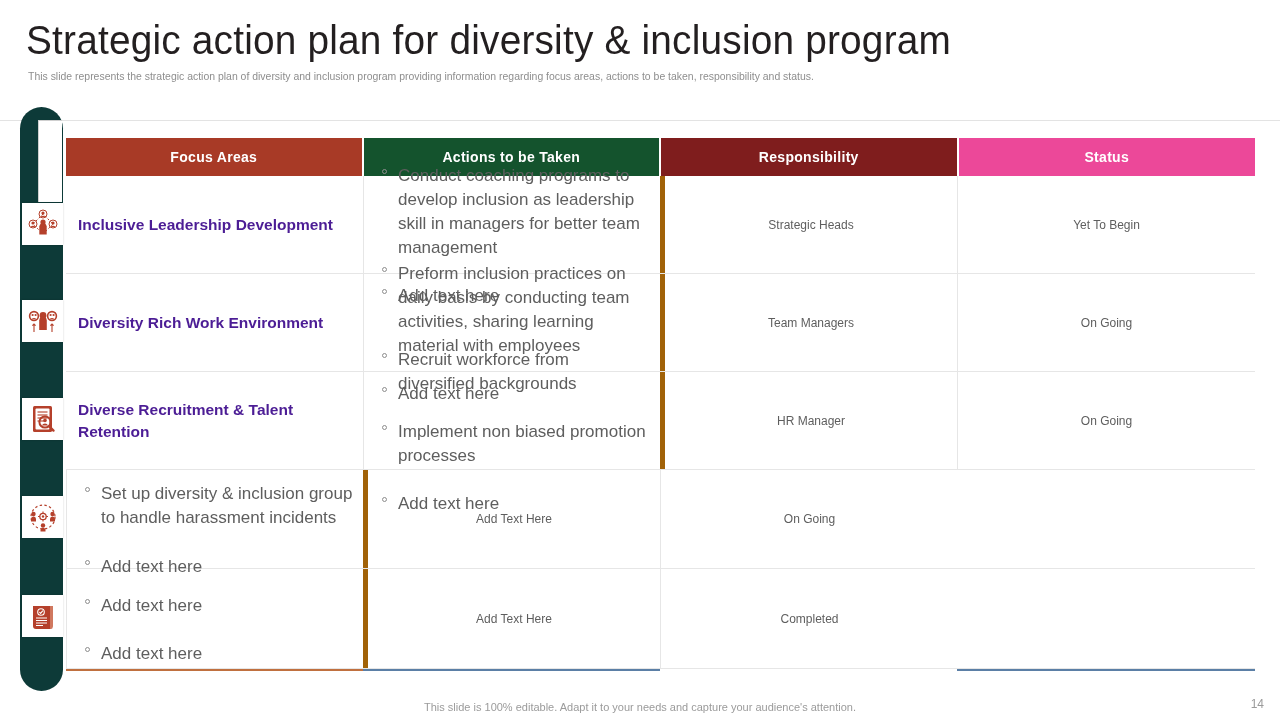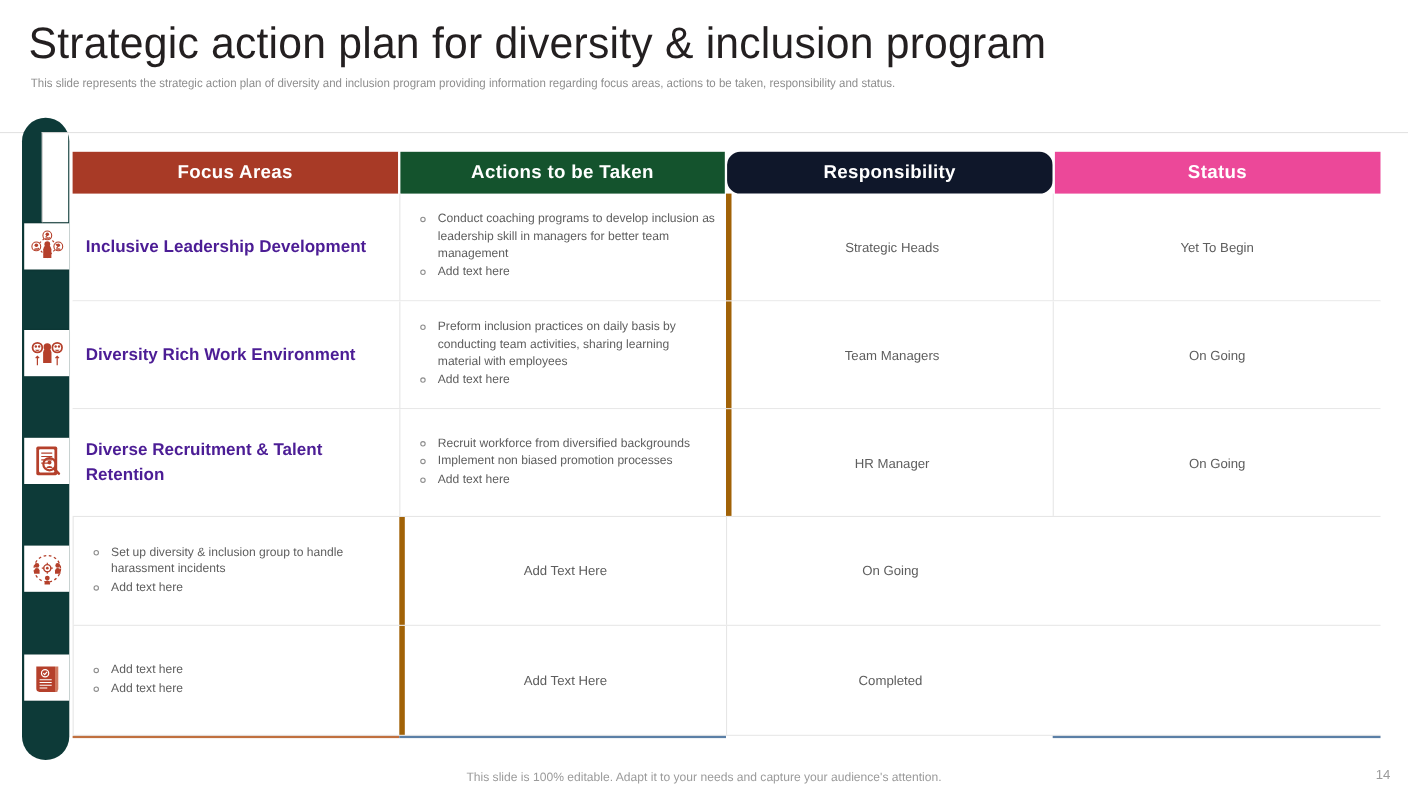--- a/index.html
+++ b/index.html
@@ -93,21 +93,21 @@
   }
   .thead {
     display: flex;
     height: 38px;
   }
   .th {
     display: flex;
     align-items: center;
     justify-content: center;
     color: #ffffff;
-    font-size: 17px;
+    font-size: 14px;
     font-weight: bold;
     letter-spacing: 0.3px;
     box-sizing: border-box;
   }
   .th.c1 { width: 297px; }
   .th.c2 { width: 297px; }
   .th.c3 { width: 297px; }
   .th.c4 { width: 298px; }
   .th-gap { width: 2px; background: #ffffff; }
 
@@ -135,24 +135,25 @@
     line-height: 1.42;
   }
   .action-list {
     margin: 0;
     padding: 0;
     list-style: none;
   }
   .action-list li {
     position: relative;
     padding-left: 18px;
-    font-size: 11px;
+    font-size: 17px;
     color: #5e5e5e;
     line-height: 1.42;
     margin-bottom: 1px;
+    margin-top: 24px;
   }
   .action-list li::before {
     content: "";
     position: absolute;
     left: 2px;
     top: 5px;
     width: 5px;
     height: 5px;
     border: 1px solid #8d8d8d;
     border-radius: 50%;
@@ -292,21 +293,21 @@
   </svg>
 </div>
 
 <div id="table">
 
   <div class="thead">
     <div class="th c1" style="background: rgb(168, 58, 38);">Focus Areas</div>
     <div class="th-gap"></div>
     <div class="th c2" style="background: #14532d;">Actions to be Taken</div>
     <div class="th-gap"></div>
-    <div class="th c3" style="background: #0f172a; border-radius: 12px;">Responsibility</div>
+    <div class="th c3" style="background: #7f1d1d;">Responsibility</div>
     <div class="th-gap"></div>
     <div class="th c4" style="background: #ec4899;">Status</div>
   </div>
 
   <div id="tbody">
       <div class="trow" style="height: 98px;">
         <div class="td c1">
           <div class="focus-label">Inclusive Leadership Development</div>
         </div>
         <div class="td c2">

